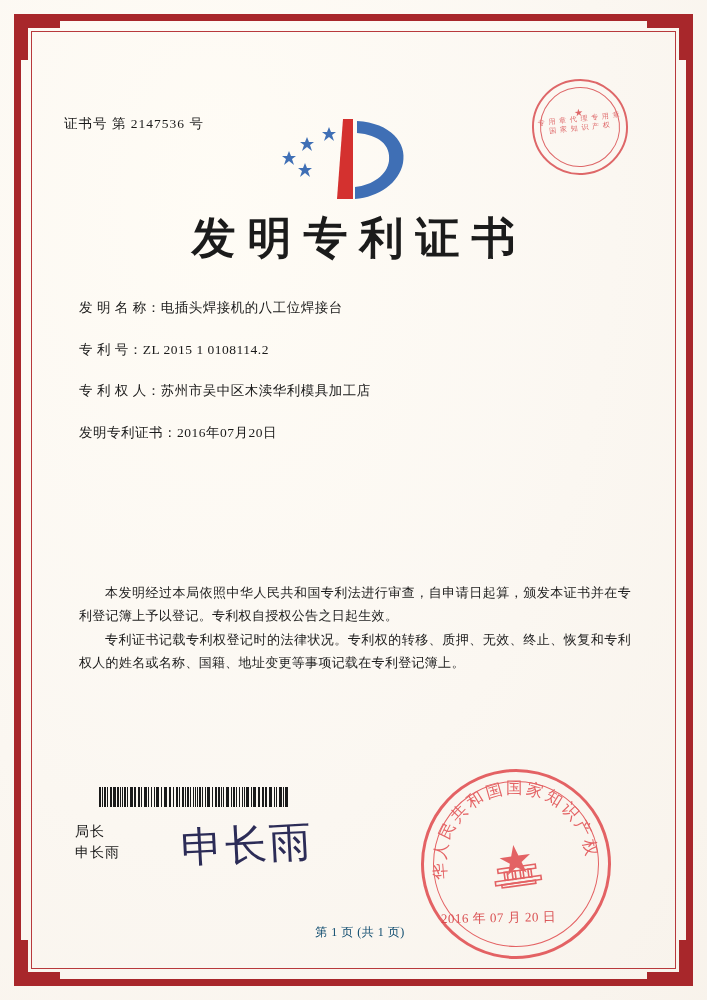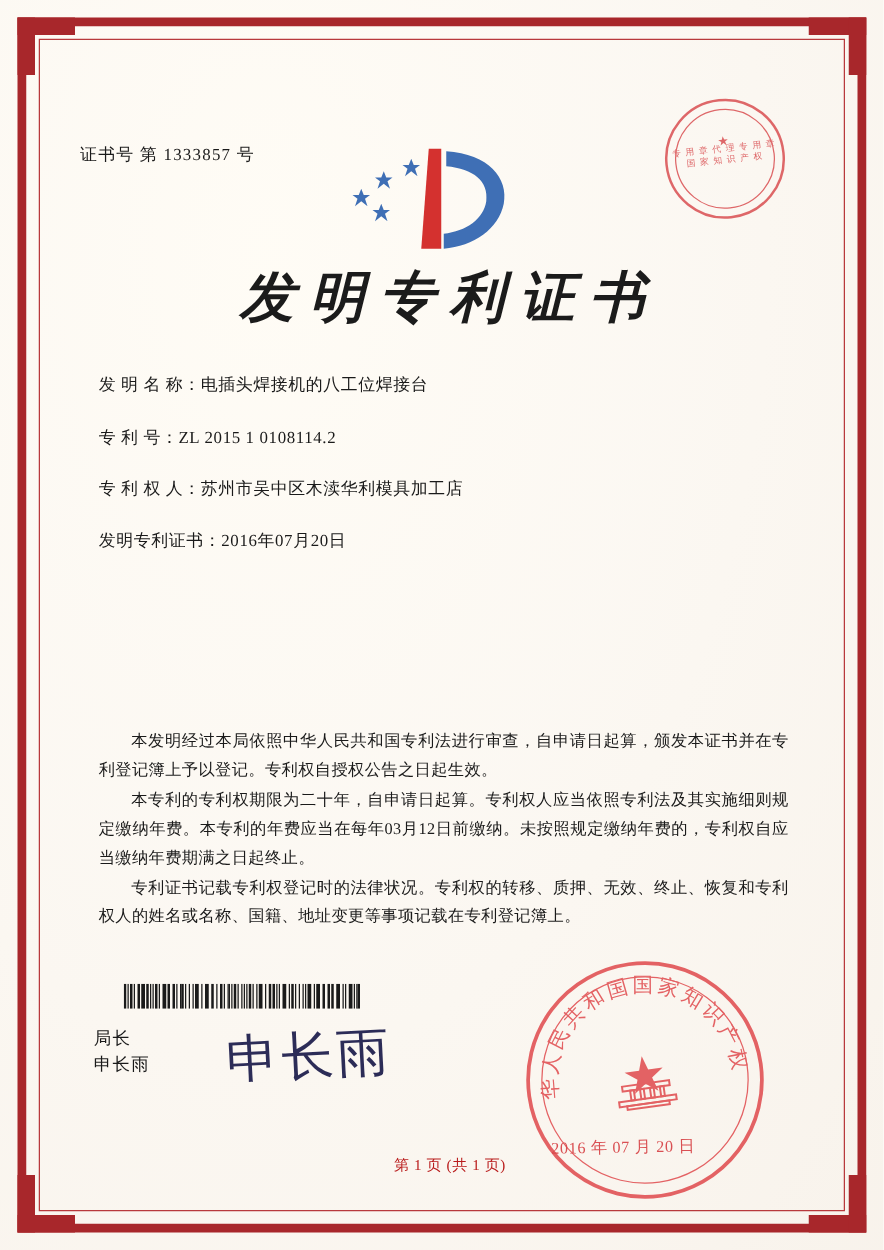--- a/index.html
+++ b/index.html
@@ -74,21 +74,20 @@
   .title {
     position: absolute;
     left: 0; right: 0; top: 178px;
     text-align: center;
     font-size: 44px;
     letter-spacing: 12px;
     font-weight: 700;
     color: #1b1b1b;
     font-family: "DejaVu Serif", serif;
     text-indent: 12px;
-    font-style: italic;
   }
 
   .fields {
     position: absolute;
     left: 48px; top: 268px;
     width: 560px;
   }
   .field {
     display: flex;
     align-items: baseline;
@@ -144,21 +143,21 @@
     transform: rotate(-3deg);
     letter-spacing: 2px;
     opacity: 0.92;
   }
 
   .footer {
     position: absolute;
     left: 13px; right: 0; bottom: 28px;
     text-align: center;
     font-size: 12px;
-    color: #b91c1c;
+    color: #0c4a6e;
     letter-spacing: 0.5px;
   }
 
   
   .seal-small {
     position: absolute;
     right: 48px; top: 48px;
     width: 96px; height: 96px;
     border-radius: 50%;
     border: 2px solid #d8484b;
@@ -234,21 +233,21 @@
 
   <div class="outer-border"></div>
   <div class="inner-border"></div>
   <div class="corner tl"></div>
   <div class="corner tr"></div>
   <div class="corner bl"></div>
   <div class="corner br"></div>
 
   <div class="content">
 
-    <div class="cert-no">证书号 第 1333857 号</div>
+    <div class="cert-no">证书号 第 2147536 号</div>
 
     <div class="logo">
       <svg viewBox="0 0 150 100" width="150" height="100">
 
         <g fill="#3f6fb5">
           <polygon points="10,42 12,47 17,47 13,50 15,56 10,52 5,56 7,50 3,47 8,47"></polygon>
           <polygon points="28,28 30,33 35,33 31,36 33,42 28,38 23,42 25,36 21,33 26,33"></polygon>
           <polygon points="50,18 52,23 57,23 53,26 55,32 50,28 45,32 47,26 43,23 48,23"></polygon>
           <polygon points="26,54 28,59 33,59 29,62 31,68 26,64 21,68 23,62 19,59 24,59"></polygon>
         </g>
@@ -275,21 +274,20 @@
         <span class="value">苏州市吴中区木渎华利模具加工店</span>
       </div>
       <div class="field">
         <span class="label">发明专利证书：</span>
         <span class="value">2016年07月20日</span>
       </div>
     </div>
 
     <div class="body-text">
       <p>本发明经过本局依照中华人民共和国专利法进行审查，自申请日起算，颁发本证书并在专利登记簿上予以登记。专利权自授权公告之日起生效。</p>
-      <p>本专利的专利权期限为二十年，自申请日起算。专利权人应当依照专利法及其实施细则规定缴纳年费。本专利的年费应当在每年03月12日前缴纳。未按照规定缴纳年费的，专利权自应当缴纳年费期满之日起终止。</p>
       <p>专利证书记载专利权登记时的法律状况。专利权的转移、质押、无效、终止、恢复和专利权人的姓名或名称、国籍、地址变更等事项记载在专利登记簿上。</p>
     </div>
 
     <div class="barcode">
         <i style="width: 3px; margin-right: 1px;"></i>
         <i style="width: 1px; margin-right: 1px;"></i>
         <i style="width: 2px; margin-right: 1px;"></i>
         <i style="width: 1px; margin-right: 2px;"></i>
         <i style="width: 3px; margin-right: 1px;"></i>
         <i style="width: 3px; margin-right: 1px;"></i>

